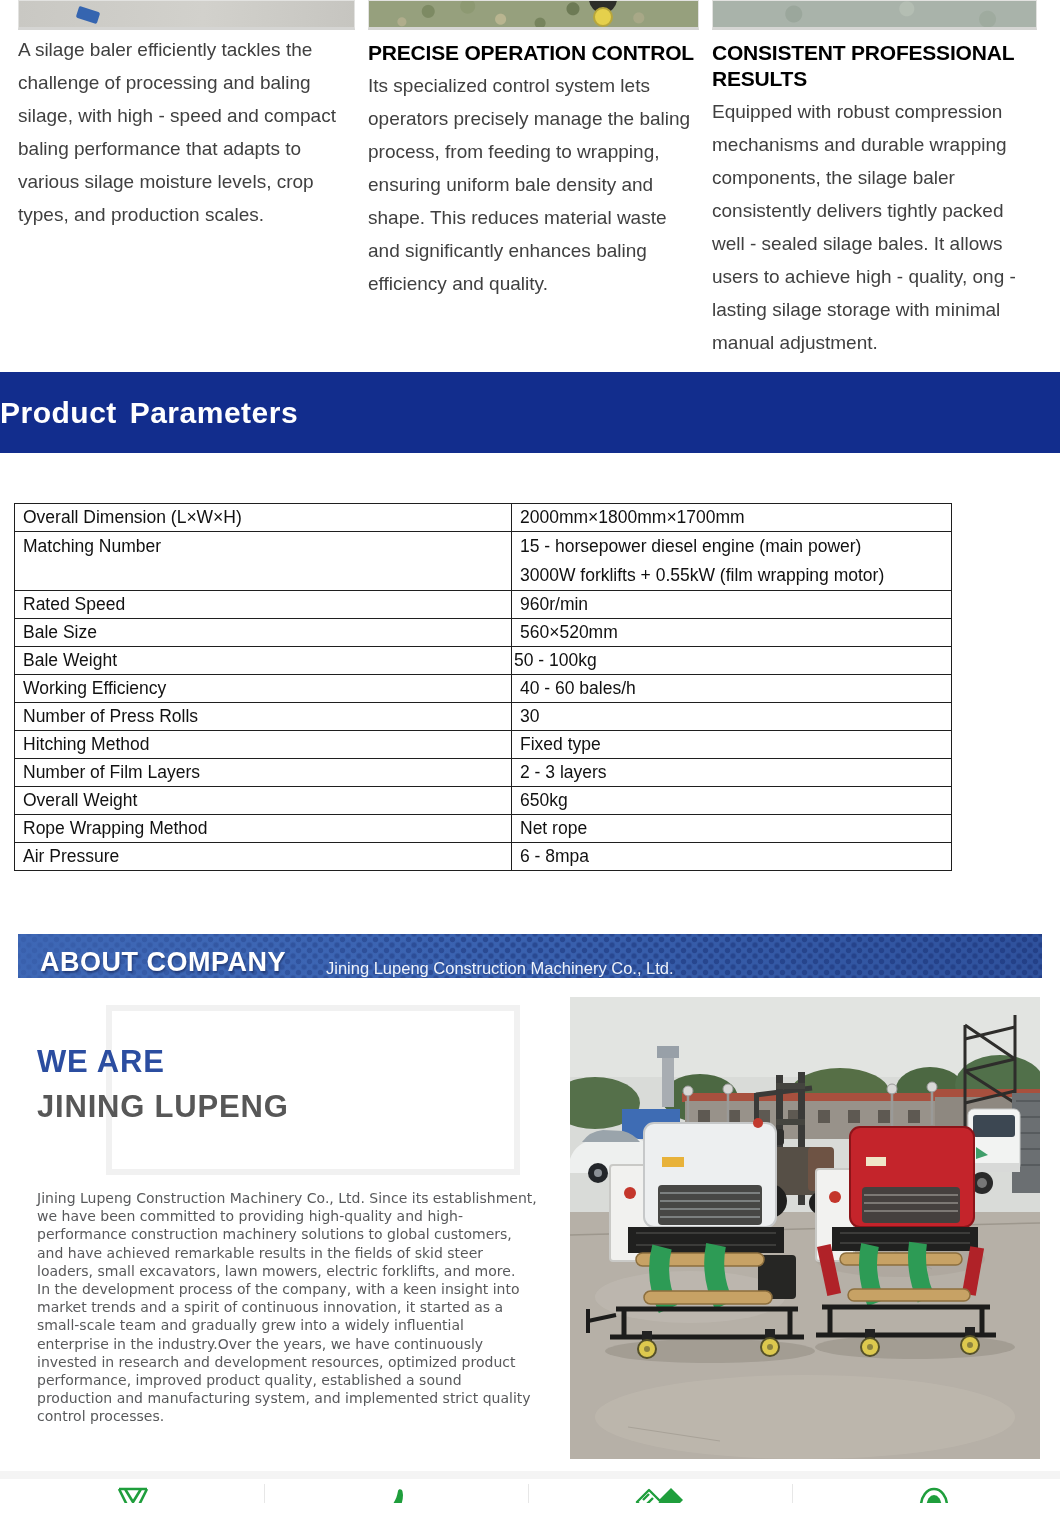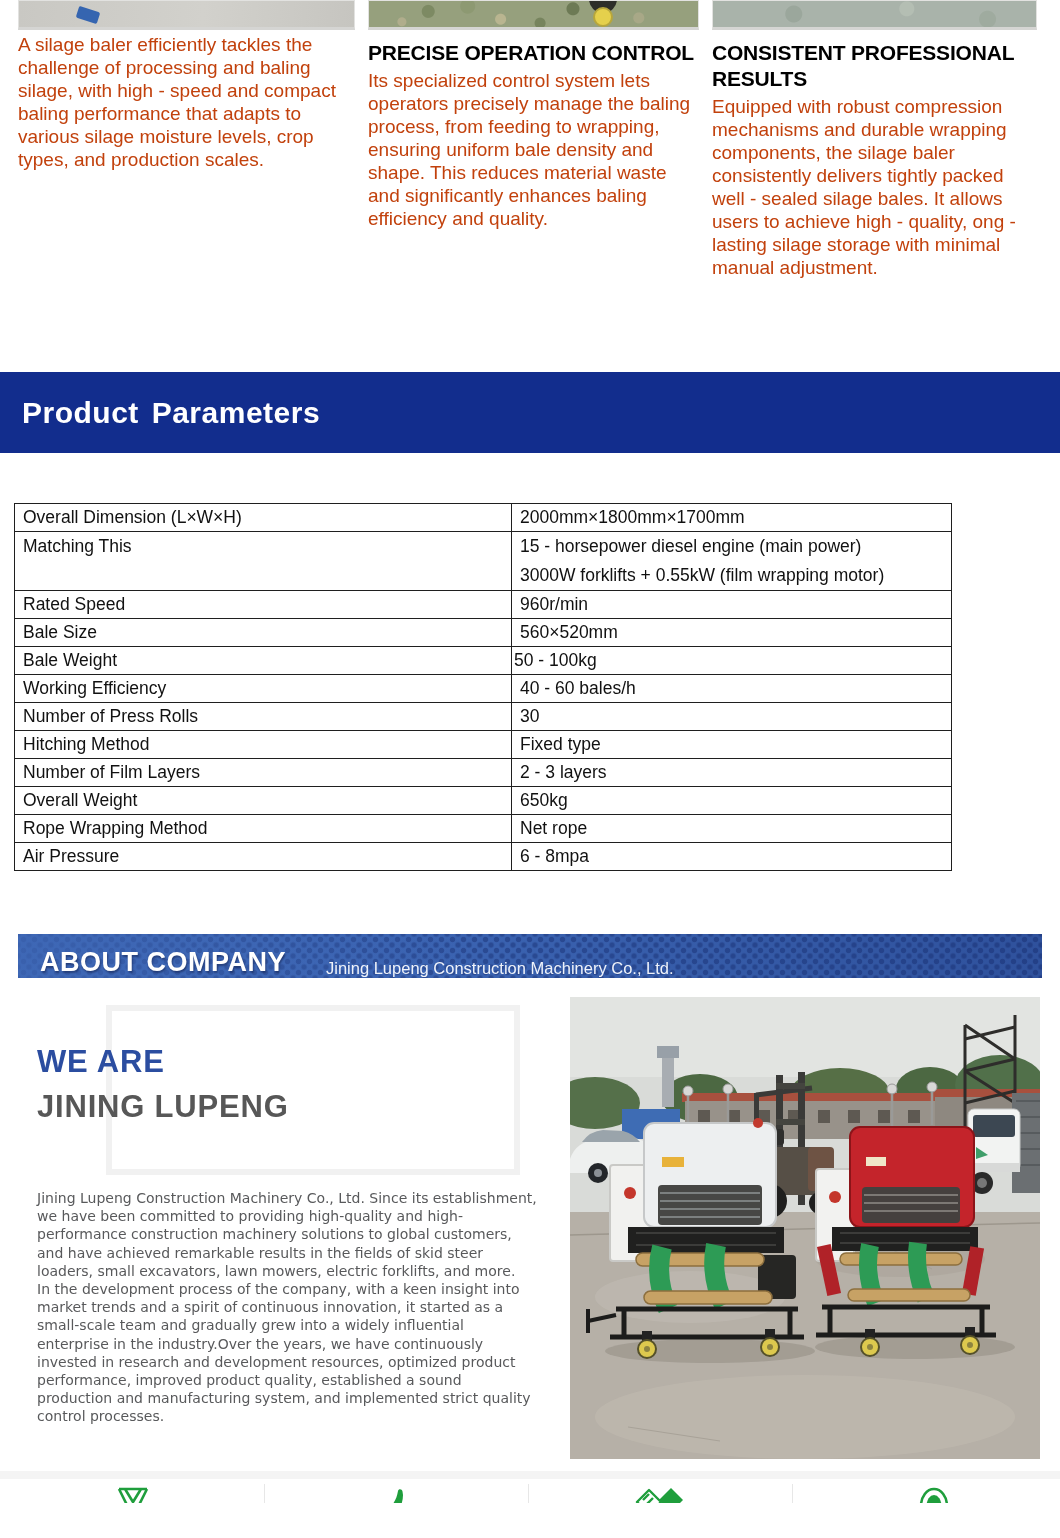--- a/index.html
+++ b/index.html
@@ -22,24 +22,24 @@
       radial-gradient(circle at 52% 85%, #77845e 0 5px, transparent 6px);
   }
   .photo-2 .tire { position:absolute; left:220px; top:-16px; width:28px; height:28px; border-radius:50%; background:#2e2e2a; }
   .photo-2 .yellow-wheel { position:absolute; left:224px; top:6px; width:20px; height:20px; border-radius:50%; background:#e5d04c; border:2px solid #b7a63c; }
   .photo-3 { background-color:#a9b3aa;
     background-image:radial-gradient(circle at 25% 50%, #9ba79c 0 8px, transparent 9px),
       radial-gradient(circle at 60% 30%, #b4beb3 0 7px, transparent 8px),
       radial-gradient(circle at 85% 70%, #9fab9f 0 8px, transparent 9px);
   }
   .feature h3 { margin-top:10px; font-size:21px; line-height:26px; font-weight:bold; color:#000; letter-spacing:-0.2px; }
-  .feature p { margin-top:3px; font-size:19px; line-height:23px; color:#c2410c; }
-
-  
-  .param-banner { height:81px; background:#122d8d; display:flex; align-items:center; padding-left:22px; }
+  .feature p { margin-top:3px; font-size:19px; line-height:33px; color:#404040; }
+
+  
+  .param-banner { height:81px; background:#122d8d; display:flex; align-items:center; }
   .param-banner .txt { color:#fff; font-size:30px; font-weight:bold; letter-spacing:0.5px; word-spacing:4px; }
   table.pt { border-collapse:collapse; margin:50px 0 0 14px; width:938px; font-size:17.5px; color:#111; }
   table.pt td { border:1px solid #1f1f1f; height:28px; padding:0 8px; vertical-align:middle; }
   table.pt td.lab { width:497px; }
   table.pt td.tight { padding-left:2px; }
   table.pt .two-line div { line-height:29px; }
 
   
   .about-banner { margin:63px 0 0 18px; width:1024px; height:44px; display:flex; align-items:flex-end;
     background:
@@ -99,21 +99,21 @@
     <span class="txt">Product Parameters</span>
   </div>
 
   <table class="pt">
     <tbody>
       <tr>
         <td class="lab">Overall Dimension (L×W×H)</td>
         <td>2000mm×1800mm×1700mm</td>
       </tr>
       <tr>
-        <td class="lab" style="vertical-align:top; padding-top:4px;">Matching This</td>
+        <td class="lab" style="vertical-align:top; padding-top:4px;">Matching Number</td>
         <td class="two-line">
           <div>15 - horsepower diesel engine (main power)</div>
           <div>3000W forklifts + 0.55kW (film wrapping motor)</div>
         </td>
       </tr>
       <tr>
         <td class="lab">Rated Speed</td>
         <td>960r/min</td>
       </tr>
       <tr>

